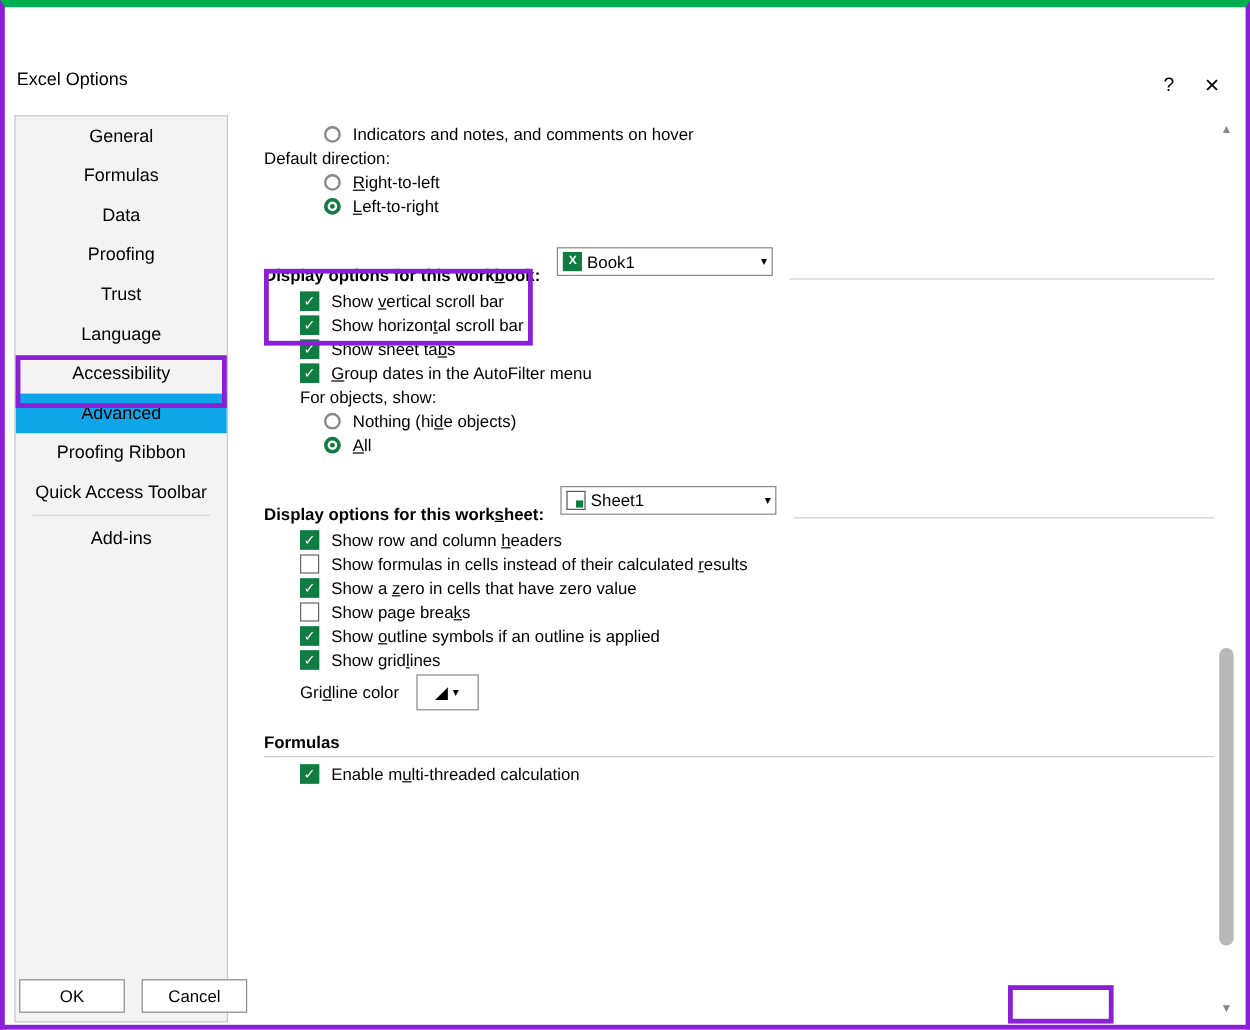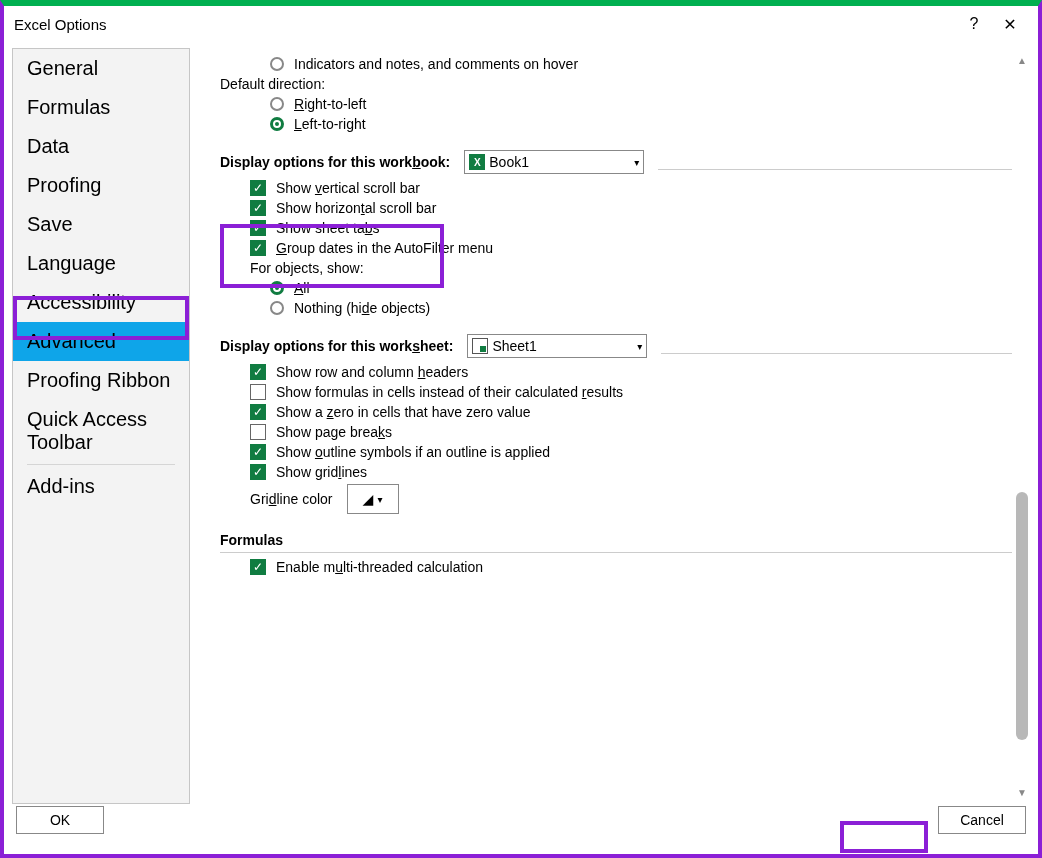--- a/index.html
+++ b/index.html
@@ -9,41 +9,42 @@
     background: #fff;
     width: 1042px;
     height: 858px;
     border: 4px solid #8b1fd6;
     border-top: 6px solid #00b050;
     position: relative;
     overflow: hidden;
   }
   .titlebar {
     display: flex;
-    align-items: center;
     padding: 4px 10px;
+    margin-top: 48px;
   }
   .titlebar .title { font-size: 15px; flex: 1; }
   .titlebar .help, .titlebar .close {
     width: 36px; height: 28px;
     display:flex; align-items:center; justify-content:center;
     font-size: 16px;
   }
   .main { display: flex; height: calc(100% - 80px); padding: 0 6px; }
   .sidebar {
     width: 178px;
     border: 1px solid #c6c6c6;
     margin: 6px 0 6px 2px;
     background: #f3f3f3;
     overflow: hidden;
   }
   .sidebar-item {
     padding: 8px 14px;
-    font-size: 20px;
+    font-size: 15px;
     cursor: pointer;
+    text-align: center;
   }
   .sidebar-item.selected {
     background: #0ea5e9;
   }
   .sidebar-sep {
     height: 1px; background: #d5d5d5;
     margin: 2px 14px;
   }
   .highlight-box-1 {
     position: absolute;
@@ -90,21 +91,21 @@
     border-radius:6px;
     min-height:80px;
   }
   .opt-row { display:flex; align-items:center; margin: 4px 0 4px 30px; }
   .opt-row.indent { margin-left: 50px; }
   .section-head {
     display:flex; align-items:center;
     margin: 18px 0 6px 0;
     gap: 14px;
   }
-  .section-head .lbl { font-weight:600; }
+  .section-head .lbl { font-weight:600;margin-top:23px; }
   .section-head .rule {
     flex:1; border-bottom:1px solid #ccc;
     align-self:flex-end; margin-bottom:4px;
   }
   .section-head-plain { font-weight:600; margin:18px 0 6px 0; border-bottom:1px solid #ccc; padding-bottom:4px;}
   .sublabel { margin: 4px 0 4px 30px; }
   .select-box {
     border:1px solid #888;
     height:24px; width:180px;
     display:flex; align-items:center;
@@ -144,22 +145,22 @@
   .rb.checked::after{
     content:""; position:absolute; inset:2px;
     background:#107c41; border-radius:50%;
   }
   .color-btn {
     width:52px;height:30px;border:1px solid #888;
     display:flex;align-items:center;justify-content:center;gap:4px;
   }
   .color-btn .caret{font-size:10px;}
   .footer {
-    position:absolute; bottom:20px; right:12px; left:12px;
-    display:flex; justify-content:space-between; gap:14px;
+    position:absolute; bottom:10px; right:12px; left:12px;
+    display:flex; justify-content:flex-start; gap:14px;
   }
   .btn {
     width:88px; height:28px;
     border:1px solid #888;
     background:#fff;
     display:flex;align-items:center;justify-content:center;
     font-size:14px;
   }
   u { text-decoration: underline; }
 </style>
@@ -171,21 +172,21 @@
   <span class="help">?</span>
   <span class="close">✕</span>
 </div>
 
 <div class="main">
   <div class="sidebar">
     <div class="sidebar-item">General</div>
     <div class="sidebar-item">Formulas</div>
     <div class="sidebar-item">Data</div>
     <div class="sidebar-item">Proofing</div>
-    <div class="sidebar-item">Save</div>
+    <div class="sidebar-item">Trust</div>
     <div class="sidebar-item">Language</div>
     <div class="sidebar-item">Accessibility</div>
     <div class="sidebar-item selected">Advanced</div>
     <div class="sidebar-item">Proofing Ribbon</div>
     <div class="sidebar-item">Quick Access Toolbar</div>
     <div class="sidebar-sep"></div>
     <div class="sidebar-item">Add-ins</div>
   </div>
 
   <div class="content">
@@ -227,26 +228,26 @@
       <span class="cb checked"></span>
       <span>Show sheet ta<u>b</u>s</span>
     </div>
     <div class="opt-row">
       <span class="cb checked"></span>
       <span><u>G</u>roup dates in the AutoFilter menu</span>
     </div>
 
     <div class="sublabel">For objects, show:</div>
     <div class="opt-row indent">
+      <span class="rb"></span>
+      <span>Nothing (hi<u>d</u>e objects)</span>
+    </div>
+    <div class="opt-row indent">
       <span class="rb checked"></span>
       <span><u>A</u>ll</span>
-    </div>
-    <div class="opt-row indent">
-      <span class="rb"></span>
-      <span>Nothing (hi<u>d</u>e objects)</span>
     </div>
 
     <div class="section-head">
       <span class="lbl">Display options for this work<u>s</u>heet:</span>
       <div class="select-box">
         <span class="sheet-icon"></span>
         <span>Sheet1</span>
         <span class="caret">▾</span>
       </div>
       <span class="rule"></span>

